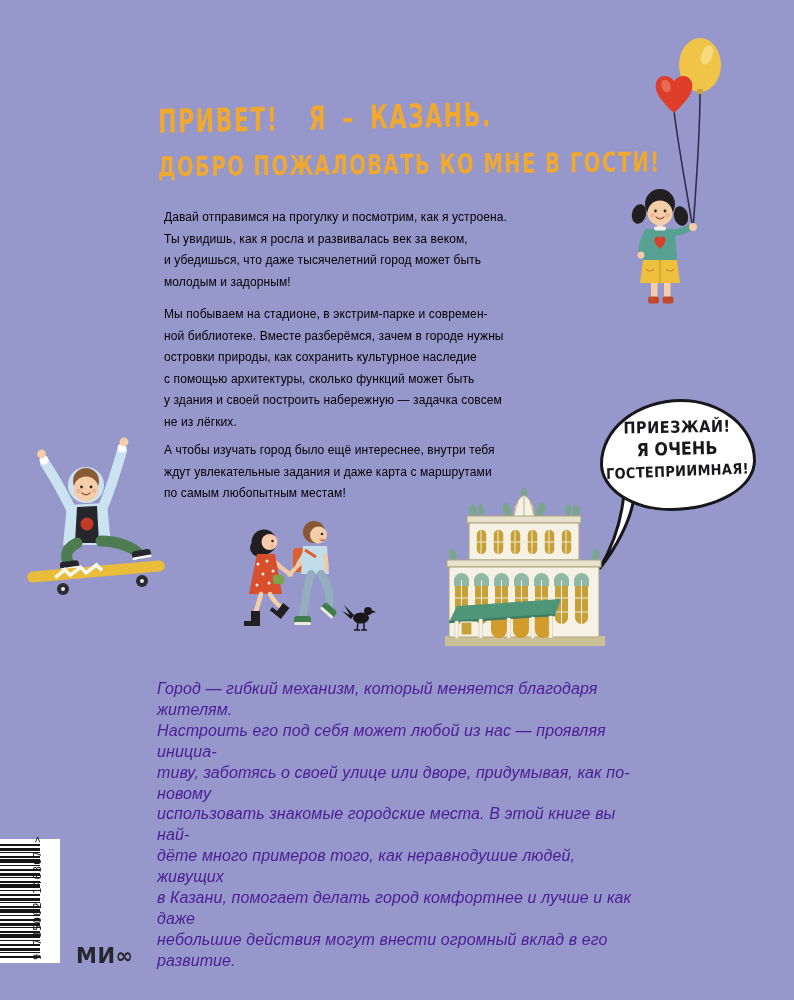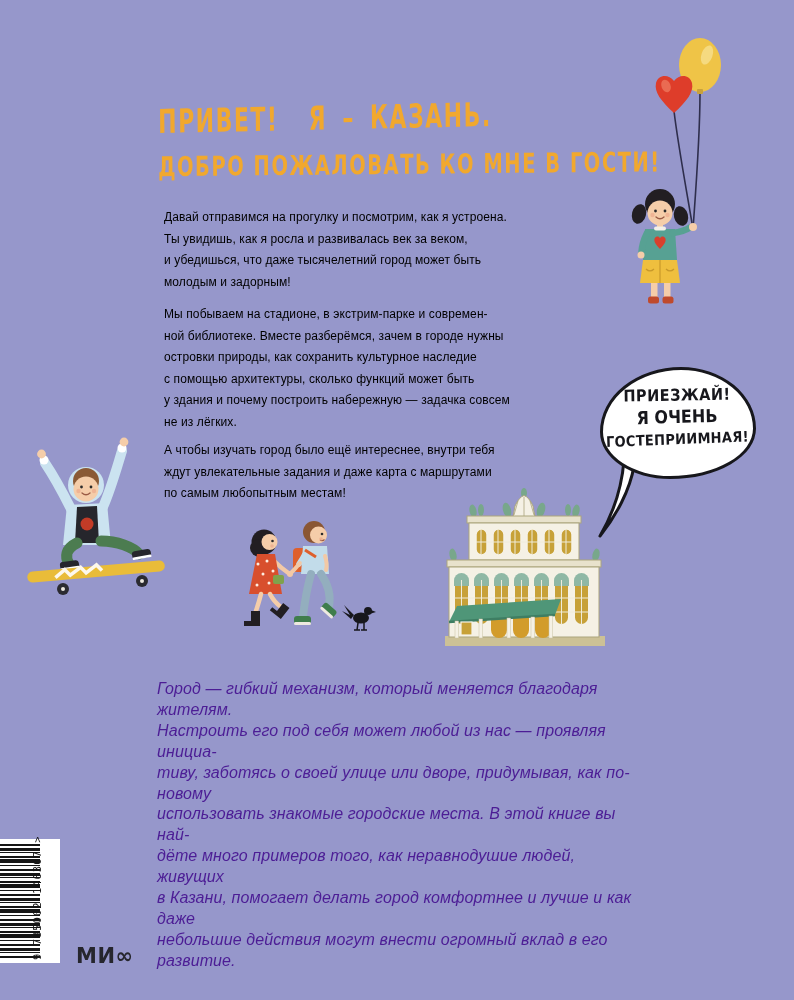--- a/index.html
+++ b/index.html
@@ -28,21 +28,21 @@
     position: absolute; left: 164px; width: 475px;
     font-size: 12px; line-height: 21.6px;
     color: #000000;
     white-space: pre-line;
     letter-spacing: 0.1px;
   }
   .para-1 { top: 207px; }
   .para-2 { top: 304px; }
   .para-3 { top: 440px; }
   
-  .bubble-wrap { position: absolute; left: 594px; top: 364px; width: 168px; height: 180px; }
+  .bubble-wrap { position: absolute; left: 594px; top: 396px; width: 168px; height: 180px; }
   .bubble-tail { position: absolute; left: 0; top: 0; }
   .bubble-body {
     position: absolute; left: 6px; top: 3px;
     width: 150px; height: 106px;
     background: #FFFFFF;
     border: 3.5px solid #17171C;
     border-radius: 52% 48% 55% 45% / 58% 55% 45% 42%;
   }
   .bubble-text {
     position: absolute; left: 12px; top: 22px; width: 142px;
@@ -118,21 +118,21 @@
   <div class="title-line title-l2">Добро пожаловать ко мне в гости!</div>
 
   <div class="para para-1">Давай отправимся на прогулку и посмотрим, как я устроена.
 Ты увидишь, как я росла и развивалась век за веком,
 и убедишься, что даже тысячелетний город может быть
 молодым и задорным!</div>
   <div class="para para-2">Мы побываем на стадионе, в экстрим-парке и современ-
 ной библиотеке. Вместе разберёмся, зачем в городе нужны
 островки природы, как сохранить культурное наследие
 с помощью архитектуры, сколько функций может быть
-у здания и почему построить набережную — задачка совсем
+у здания и своей построить набережную — задачка совсем
 не из лёгких.</div>
   <div class="para para-3">А чтобы изучать город было ещё интереснее, внутри тебя
 ждут увлекательные задания и даже карта с маршрутами
 по самым любопытным местам!</div>
 
   <svg class="illu illu-girl-balloons" width="165" height="272" viewBox="0 0 165 272">
     <path d="M62,78 C66,112 74,154 81,196" stroke="#2E2E4C" stroke-width="1.6" fill="none"></path>
     <path d="M88,60 C88,104 84,154 81,196" stroke="#2E2E4C" stroke-width="1.6" fill="none"></path>
     <ellipse cx="88" cy="32" rx="21" ry="27" fill="#EFC447"></ellipse>
     <ellipse cx="95" cy="22" rx="5.5" ry="10" fill="#F5DA80" transform="rotate(20 95 22)"></ellipse>

